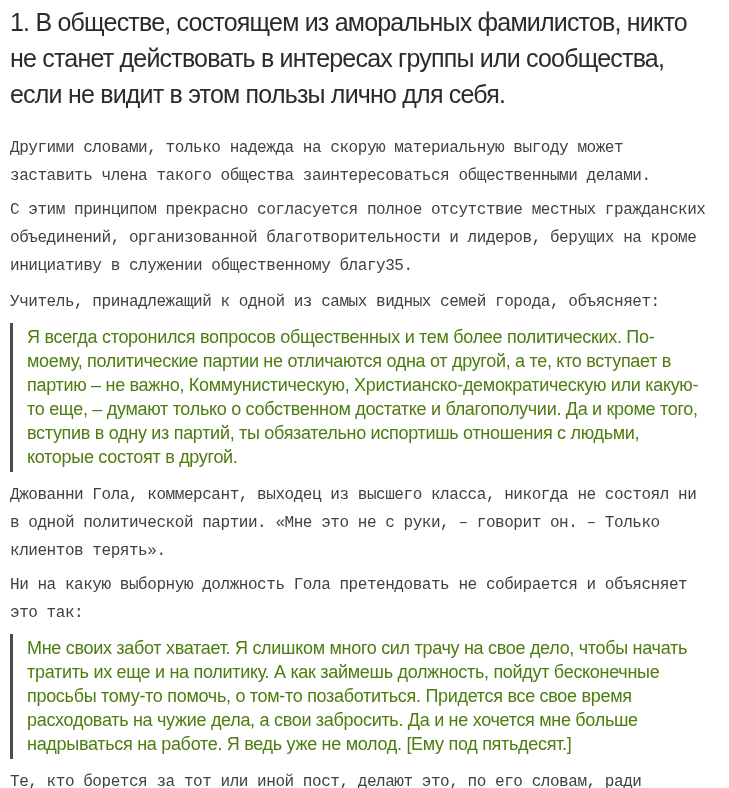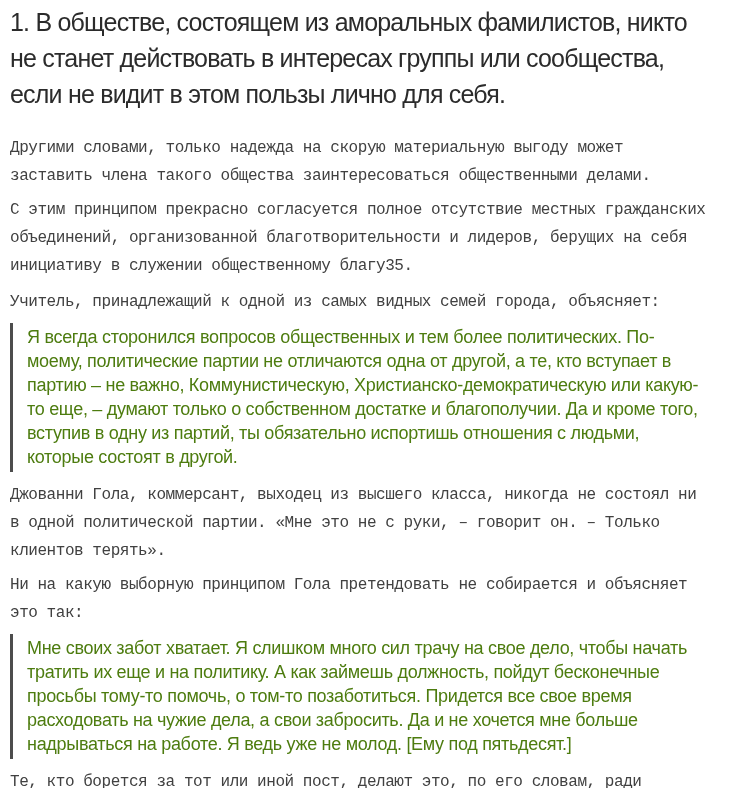--- a/index.html
+++ b/index.html
@@ -49,27 +49,27 @@
 </style>
 </head>
 <body>
 
 <main class="page">
 
   <h1 class="section-heading">1. В обществе, состоящем из аморальных фамилистов, никто не станет действовать в интересах группы или сообщества, если не видит в этом пользы лично для себя.</h1>
 
   <p class="body-par">Другими словами, только надежда на скорую материальную выгоду может заставить члена такого общества заинтересоваться общественными делами.</p>
 
-  <p class="body-par">С этим принципом прекрасно согласуется полное отсутствие местных гражданских объединений, организованной благотворительности и лидеров, берущих на себя инициативу в служении общественному благу35.</p>
+  <p class="body-par">С этим принципом прекрасно согласуется полное отсутствие местных гражданских объединений, организованной благотворительности и лидеров, берущих на кроме инициативу в служении общественному благу35.</p>
 
   <p class="body-par follow">Учитель, принадлежащий к одной из самых видных семей города, объясняет:</p>
 
   <blockquote class="quote">Я всегда сторонился вопросов общественных и тем более политических. По-моему, политические партии не отличаются одна от другой, а те, кто вступает в партию – не важно, Коммунистическую, Христианско-демократическую или какую-то еще, – думают только о собственном достатке и благополучии. Да и кроме того, вступив в одну из партий, ты обязательно испортишь отношения с людьми, которые состоят в другой.</blockquote>
 
   <p class="body-par">Джованни Гола, коммерсант, выходец из высшего класса, никогда не состоял ни в одной политической партии. «Мне это не с руки, – говорит он. – Только клиентов терять».</p>
 
-  <p class="body-par">Ни на какую выборную принципом Гола претендовать не собирается и объясняет это так:</p>
+  <p class="body-par">Ни на какую выборную должность Гола претендовать не собирается и объясняет это так:</p>
 
   <blockquote class="quote">Мне своих забот хватает. Я слишком много сил трачу на свое дело, чтобы начать тратить их еще и на политику. А как займешь должность, пойдут бесконечные просьбы тому-то помочь, о том-то позаботиться. Придется все свое время расходовать на чужие дела, а свои забросить. Да и не хочется мне больше надрываться на работе. Я ведь уже не молод. [Ему под пятьдесят.]</blockquote>
 
   <p class="body-par">Те, кто борется за тот или иной пост, делают это, по его словам, ради собственной выгоды.</p>
 
 </main>
 
 </body></html>

